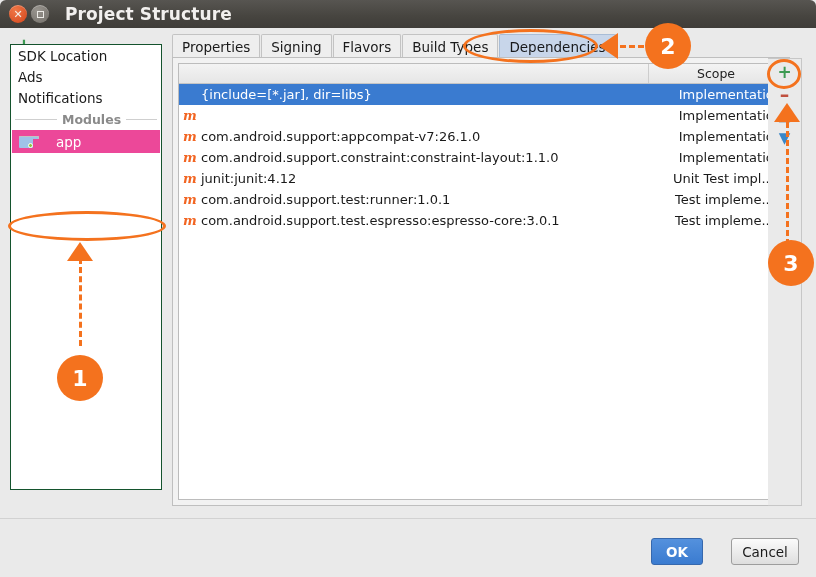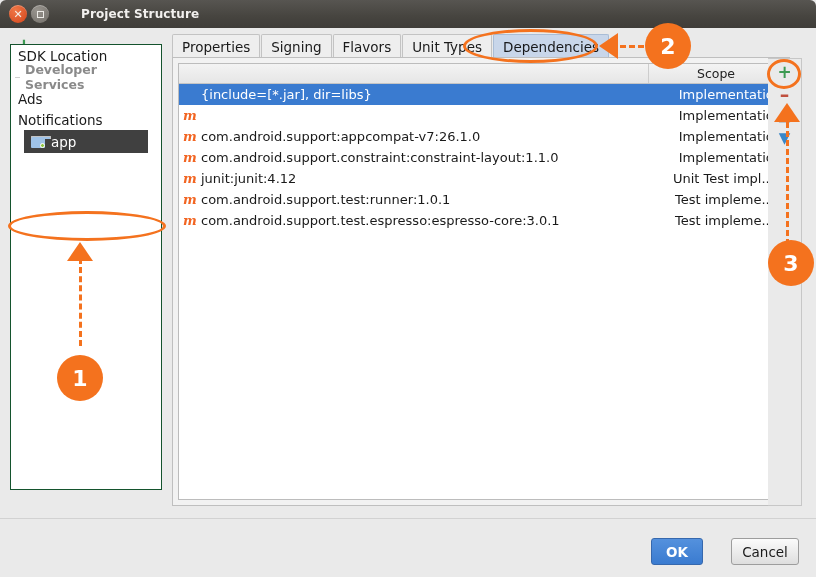--- a/index.html
+++ b/index.html
@@ -30,23 +30,23 @@
     width: 18px; height: 18px; border-radius: 50%;
     margin-left: 7px;
     display: flex; align-items: center; justify-content: center;
     font-size: 11px; line-height: 1; color: #f5efe9;
     box-shadow: inset 0 1px 0 rgba(255,255,255,.28);
   }
   .win-close { background: radial-gradient(circle at 35% 30%, #f07746, #d2451c); margin-left: 9px; }
   .win-max   { background: radial-gradient(circle at 35% 30%, #98948e, #736f69); margin-left: 4px; }
   .win-max .sq { width: 7px; height: 7px; border: 1.6px solid #eceae6; }
   .title-text {
-    margin-left: 32px;
+    margin-left: 16px;
     color: #f2f0ee;
-    font-size: 12px;
+    font-size: 17px;
     font-weight: bold;
     letter-spacing: .1px;
   }
 
   
   .left-toolbar {
     position: absolute; left: 8px; top: 32px;
     width: 160px; height: 26px;
     display: flex; align-items: center; gap: 13px; padding-left: 8px;
   }
@@ -74,24 +74,25 @@
     height: 22px;
     display: flex; align-items: center;
     gap: 5px;
     padding: 0 4px;
     font-size: 12.5px; font-weight: bold; color: #8a8a8a;
   }
   .side-section .rule { flex: 1 1 auto; height: 1px; background: #cfcfcf; }
   .side-section.lead .rule.l { flex: 0 0 5px; }
   .side-section.mod .rule.l { flex: 0 0 42px; }
   .side-item.selected {
-    background: #404040;
+    background: #ec4899;
     color: #ffffff;
-    margin: 0 13px;
+    margin: 0 1px;
     height: 23px;
+    gap: 17px;
   }
   .mod-icon {
     position: relative;
     width: 14px; height: 12px; margin-right: 6px; flex: 0 0 auto;
   }
   .mod-icon .body {
     position: absolute; left: 0; top: 2px;
     width: 14px; height: 10px;
     background: #9fc3e8;
     border-radius: 1px;
@@ -276,46 +277,46 @@
 
   <div class="left-toolbar">
     <div class="tb-plus">+</div>
     <div class="tb-minus">–</div>
   </div>
 
   <div class="sidebar">
     <div class="side-item">
       <span>SDK Location</span>
     </div>
-    <div class="side-section lead">
-      <span class="rule l"></span>
-      <span>Developer Services</span>
-      <span class="rule"></span>
-    </div>
     <div class="side-item">
       <span>Ads</span>
     </div>
     <div class="side-item">
       <span>Notifications</span>
+    </div>
+    <div class="side-section mod">
+      <span class="rule l"></span>
+      <span>Modules</span>
+      <span class="rule"></span>
     </div>
     <div class="side-item selected">
       <span class="mod-icon">
         <span class="tab"></span>
         <span class="body"></span>
         <span class="dot"></span>
       </span>
       <span>app</span>
     </div>
   </div>
 
   <div class="tabstrip">
     <div class="tab">Properties</div>
     <div class="tab">Signing</div>
     <div class="tab">Flavors</div>
-    <div class="tab">Unit Types</div>
+    <div class="tab">Build Types</div>
     <div class="tab active">Dependencies</div>
   </div>
 
   <div class="content-pane">
     <div class="table-wrap">
       <div class="thead">
         <div class="th-name"></div>
         <div class="th-scope">Scope</div>
       </div>
 

